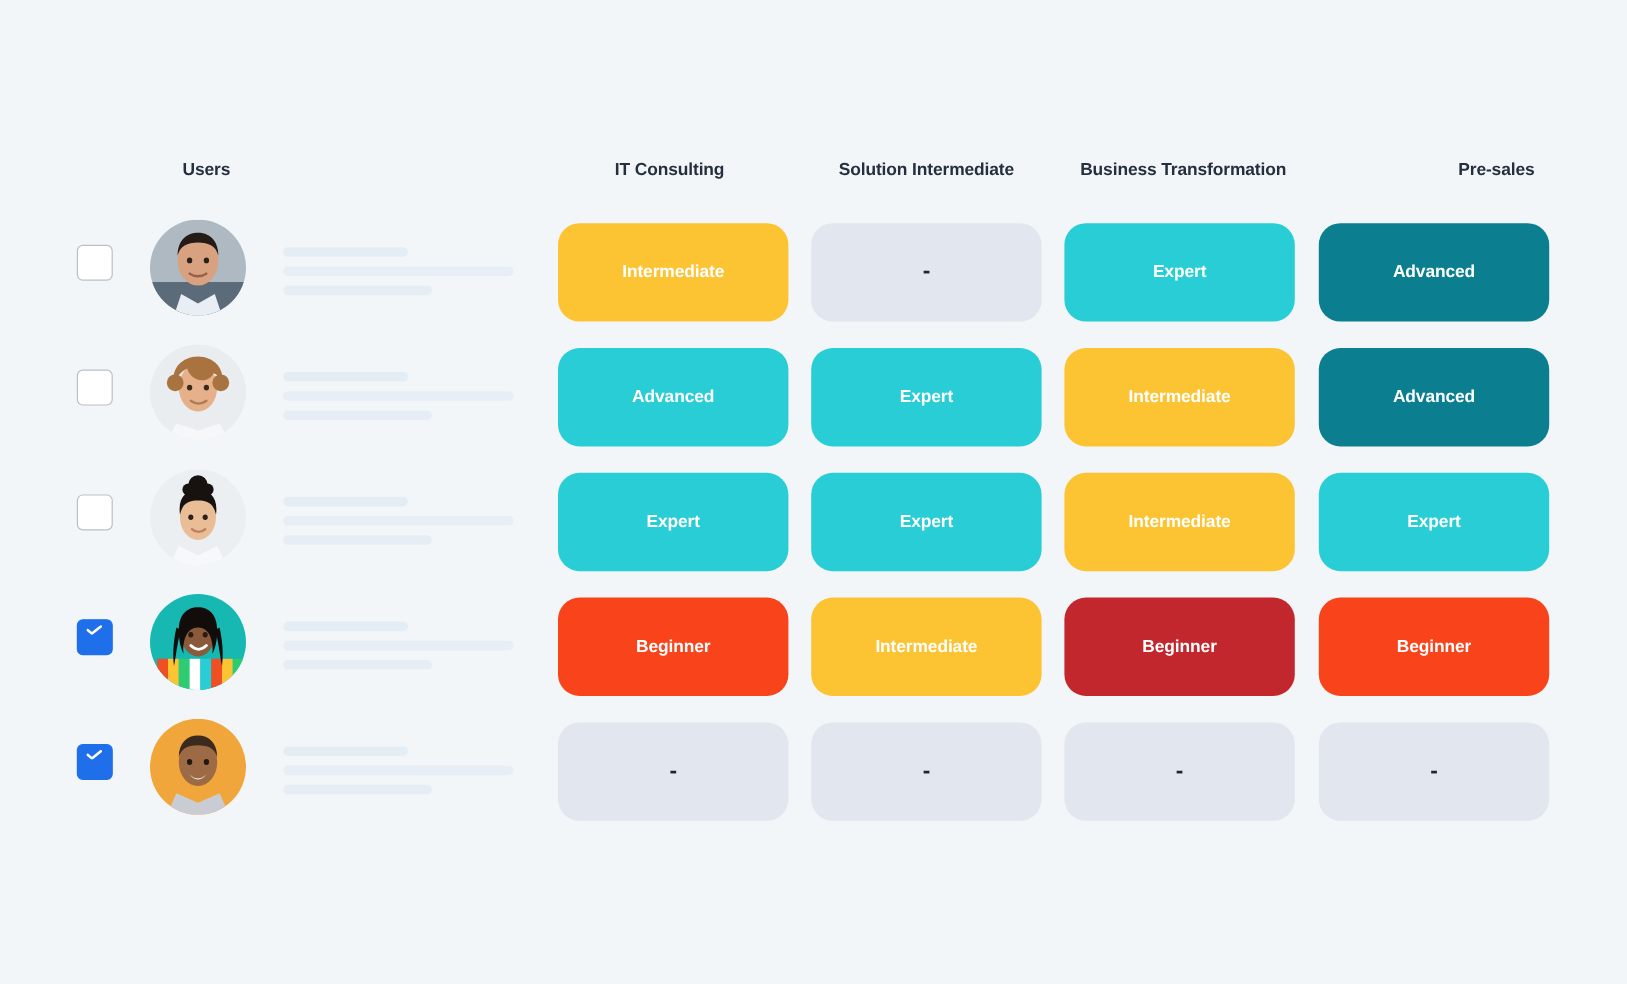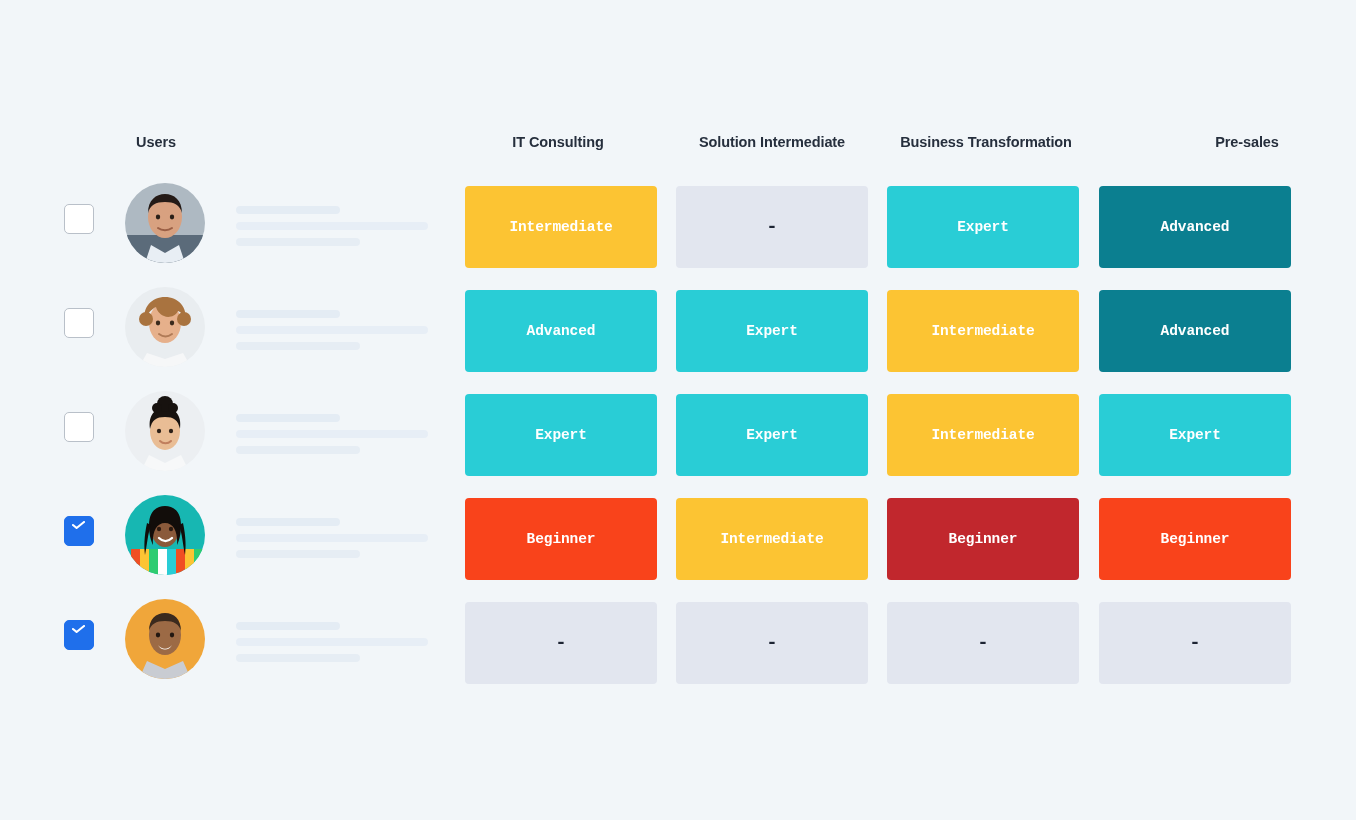--- a/index.html
+++ b/index.html
@@ -32,21 +32,21 @@
     position: absolute;
     top: 0;
     font-size: 14.5px;
     font-weight: bold;
     color: #262f3d;
     text-align: center;
     letter-spacing: -0.1px;
     white-space: nowrap;
   }
   .header-users {
-    left: 96px;
+    left: 112px;
     width: 120px;
   }
   .header-skill {
     width: 192px;
   }
 
   
   .row {
     position: absolute;
     left: 0;
@@ -116,30 +116,29 @@
   .skel-bar.b1 { top: 0px;  width: 104px; }
   .skel-bar.b2 { top: 16px; width: 192px; background: #e7eef6; }
   .skel-bar.b3 { top: 32px; width: 124px; background: #e6edf4; }
 
   
   .badge {
     position: absolute;
     top: 0;
     width: 192px;
     height: 82px;
-    border-radius: 4px;
+    border-radius: 18px;
     display: flex;
     align-items: center;
     justify-content: center;
     font-size: 14.5px;
     font-weight: bold;
     color: #ffffff;
     letter-spacing: -0.1px;
     box-sizing: border-box;
-    font-family: Liberation Mono, monospace;
   }
   .badge.empty {
     background: #e2e6ef;
     color: #1d2433;
     font-size: 19px;
   }
 </style>
 </head>
 <body>
 

